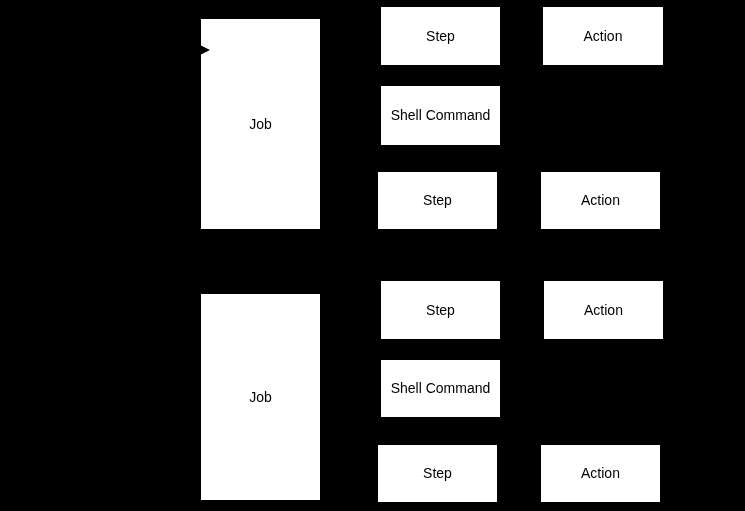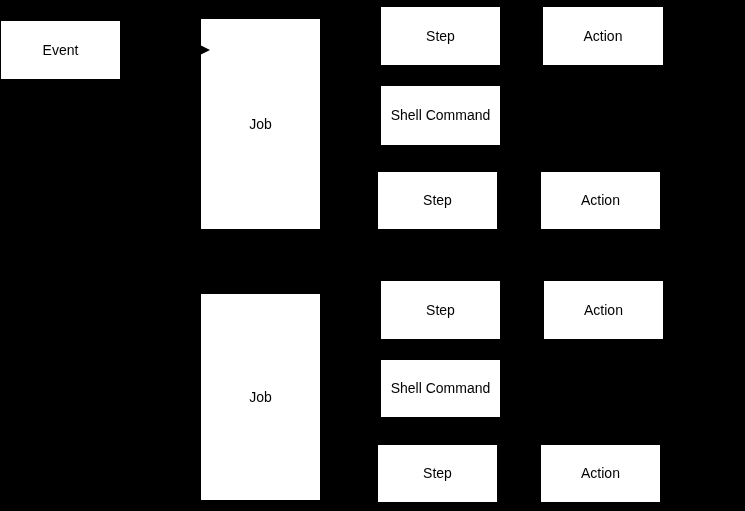--- a/index.html
+++ b/index.html
@@ -36,23 +36,20 @@
     border-top: 5px solid transparent;
     border-bottom: 5px solid transparent;
     border-left: 10px solid var(--arrow, #000000);
   }
 </style>
 </head>
 <body>
 
 <div id="canvas">
 
-  <div class="node" style="left: 1px; top: 21px; width: 119px; height: 58px;">
-    <span class="node-label">Event</span>
-  </div>
 
   <div class="node" style="left: 201px; top: 19px; width: 119px; height: 210px;">
     <span class="node-label">Job</span>
   </div>
 
   <div class="node" style="left: 381px; top: 7px; width: 119px; height: 58px;">
     <span class="node-label">Step</span>
   </div>
 
   <div class="node" style="left: 543px; top: 7px; width: 120px; height: 58px;">

